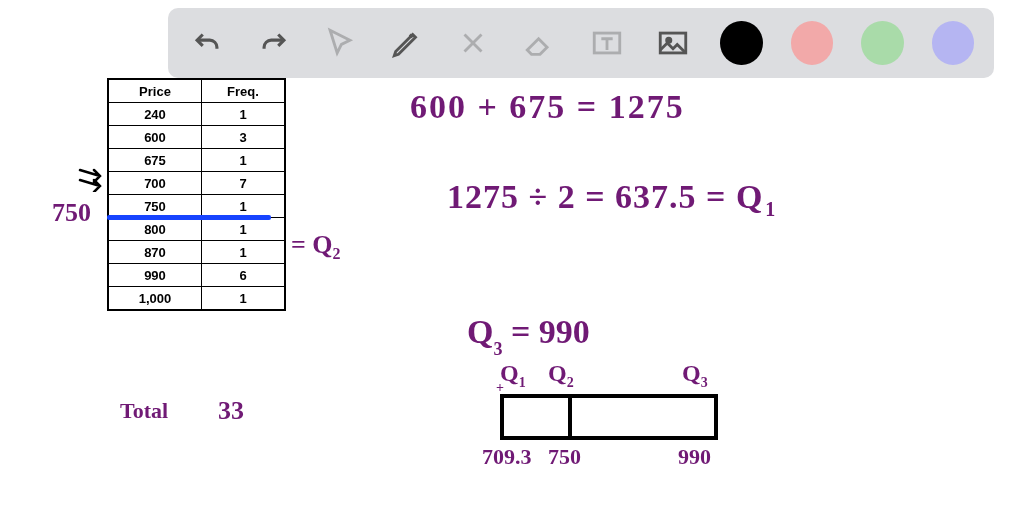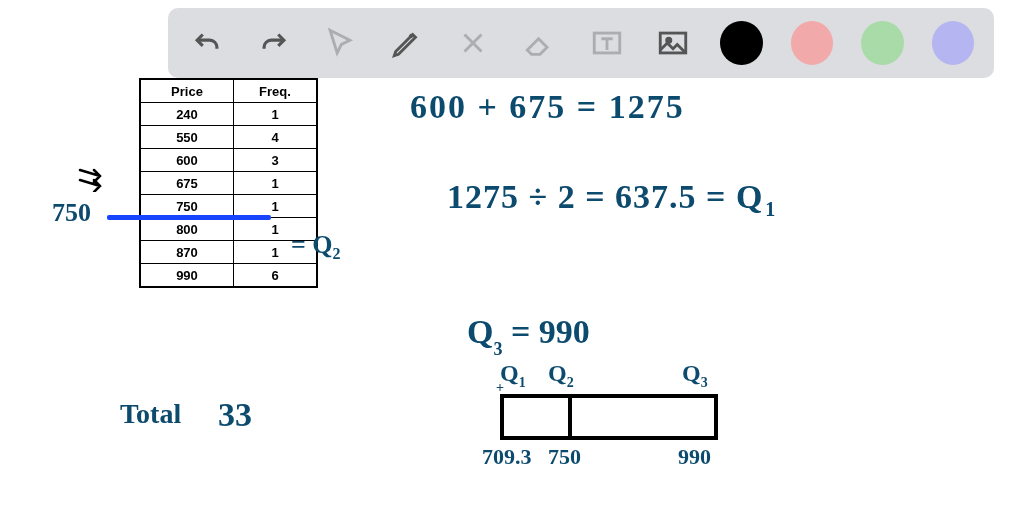--- a/index.html
+++ b/index.html
@@ -40,41 +40,40 @@
     width: 44px;
     height: 44px;
     border-radius: 50%;
   }
   .table-wrap {
     position: absolute;
     top: 78px;
     left: 107px;
     border: 1px solid #000;
     background: #fff;
-    margin-left: 32px;
   }
   table {
     border-collapse: collapse;
   }
   th, td {
     border: 1px solid #000;
     font-size: 13px;
     text-align: center;
     padding: 2px 10px;
     font-weight: bold;
     height: 18px;
   }
   th { font-weight: bold; }
   .col-price { width: 72px; }
   .col-freq  { width: 62px; }
   .hw {
     position: absolute;
     font-family: "Comic Sans MS", "Segoe Script", cursive;
     font-weight: bold;
-    color: #0c4a6e;
+    color: #701a75;
     white-space: pre;
   }
   .blue-line {
     position: absolute;
     background: #1744ff;
     height: 5px;
     border-radius: 2px;
   }
   .box-plot {
     position: absolute;
@@ -154,53 +153,57 @@
         <th class="col-price">Price</th>
         <th class="col-freq">Freq.</th>
       </tr>
     </thead>
     <tbody>
       <tr>
           <td>240</td>
           <td>1</td>
         </tr>
       <tr>
-          <td>550</td>
-          <td>4</td>
-        </tr>
-      <tr>
           <td>600</td>
           <td>3</td>
         </tr>
       <tr>
           <td>675</td>
           <td>1</td>
         </tr>
       <tr>
+          <td>700</td>
+          <td>7</td>
+        </tr>
+      <tr>
           <td>750</td>
           <td>1</td>
         </tr>
       <tr>
           <td>800</td>
           <td>1</td>
         </tr>
       <tr>
           <td>870</td>
           <td>1</td>
         </tr>
       <tr>
           <td>990</td>
           <td>6</td>
         </tr>
+      <tr>
+          <td>1,000</td>
+          <td>1</td>
+        </tr>
     </tbody>
   </table>
 </div>
 
-<div class="hw" style="left:120px; top:398px; font-size:28px;">Total</div>
-<div class="hw" style="left:218px; top:396px; font-size:34px;">33</div>
+<div class="hw" style="left:120px; top:398px; font-size:22px;">Total</div>
+<div class="hw" style="left:218px; top:396px; font-size:26px;">33</div>
 
 <svg style="position:absolute; left:78px; top:162px;" width="30" height="30">
   <path d="M2 8 L22 14 M16 8 L22 14 L16 20 M2 18 L22 24 M16 18 L22 24 L16 30" stroke="#000" stroke-width="2.5" fill="none" stroke-linecap="round"></path>
 </svg>
 <div class="hw" style="left:52px; top:198px; font-size:26px;">750</div>
 
 <div class="blue-line" style="left:107px; top:215px; width:164px;"></div>
 
 <div class="hw" style="left:278px; top:200px; font-size:26px;">
   <span>= Q</span><sub style="font-size:16px;">2</sub>

